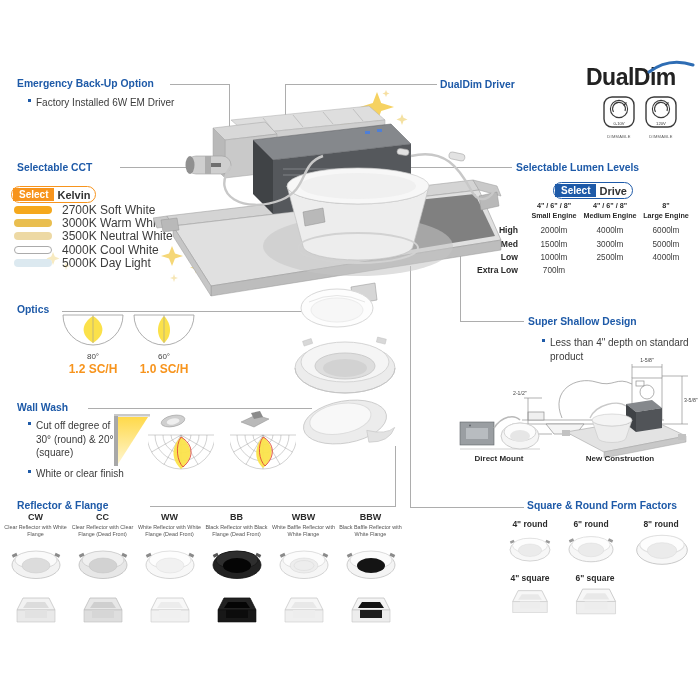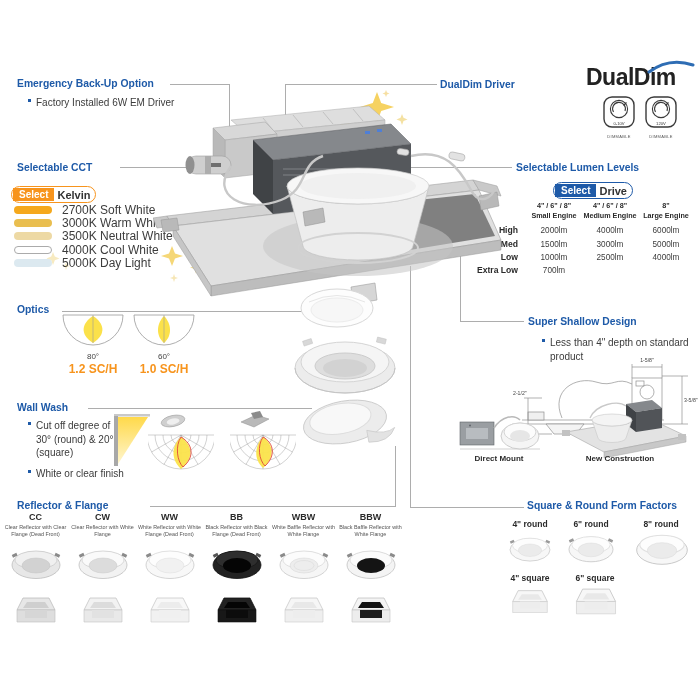--- a/index.html
+++ b/index.html
@@ -354,52 +354,52 @@
       <path d="M33,4 L33,38 M33,4 L16,33.4 M33,4 L50,33.4 M33,4 L3.6,21 M33,4 L62.4,21"></path>
     </g>
     <path d="M33,6 C43,13 46,25 33,37 C23,28 25,14 33,6" fill="#fbe34b" opacity=".95"></path>
     <path d="M33,6 C44,12 46,25 35,35 C29,29 27,15 33,6" stroke="#e0483b" stroke-width=".9" fill="none"></path>
   </svg>
 
   <div class="title" style="left:17px;top:499px">Reflector &amp; Flange</div>
   <div class="abs" style="left:2px;top:512px;display:flex">
 
     <div class="ref-col">
+      <div class="ref-code">CW</div>
+      <div class="ref-desc">Clear Reflector with White Flange</div>
+      <svg width="52" height="36" style="margin-top:6px">
+        <ellipse cx="26" cy="19" rx="24" ry="13.5" fill="#f2f2f2" stroke="#c0c0c0" stroke-width=".8"></ellipse>
+        <ellipse cx="26" cy="14" rx="21" ry="9" fill="#fafafa" stroke="#d8d8d8"></ellipse>
+        <ellipse cx="26" cy="19.5" rx="14" ry="7.5" fill="#dcdcdc" stroke="#c8c8c8" stroke-width=".5"></ellipse>
+        <rect x="2" y="8" width="5" height="3" fill="#8b8b8b" transform="rotate(-25 4 9)"></rect>
+        <rect x="45" y="8" width="5" height="3" fill="#8b8b8b" transform="rotate(25 48 9)"></rect>
+      </svg>
+      <svg width="46" height="34" style="margin-top:8px">
+        <polygon points="10,4 36,4 42,16 4,16" fill="#f2f2f2" stroke="#c4c4c4" stroke-width=".8"></polygon>
+        <polygon points="4,16 42,16 42,28 4,28" fill="#e9e9e9" stroke="#c4c4c4" stroke-width=".6"></polygon>
+        <polygon points="14,8 32,8 36,14 10,14" fill="#dcdcdc"></polygon>
+        <rect x="12" y="16" width="22" height="8" fill="#e2e2e2"></rect>
+      </svg>
+    </div>
+
+    <div class="ref-col">
       <div class="ref-code">CC</div>
       <div class="ref-desc">Clear Reflector with Clear Flange (Dead Front)</div>
       <svg width="52" height="36" style="margin-top:6px">
         <ellipse cx="26" cy="19" rx="24" ry="13.5" fill="#e7e7e7" stroke="#bcbcbc" stroke-width=".8"></ellipse>
         <ellipse cx="26" cy="14" rx="21" ry="9" fill="#f0f0f0" stroke="#d2d2d2"></ellipse>
         <ellipse cx="26" cy="19.5" rx="14" ry="7.5" fill="#d2d2d2" stroke="#c2c2c2" stroke-width=".5"></ellipse>
         <rect x="2" y="8" width="5" height="3" fill="#8b8b8b" transform="rotate(-25 4 9)"></rect>
         <rect x="45" y="8" width="5" height="3" fill="#8b8b8b" transform="rotate(25 48 9)"></rect>
       </svg>
       <svg width="46" height="34" style="margin-top:8px">
         <polygon points="10,4 36,4 42,16 4,16" fill="#e7e7e7" stroke="#bcbcbc" stroke-width=".8"></polygon>
         <polygon points="4,16 42,16 42,28 4,28" fill="#dedede" stroke="#bcbcbc" stroke-width=".6"></polygon>
         <polygon points="14,8 32,8 36,14 10,14" fill="#cfcfcf"></polygon>
         <rect x="12" y="16" width="22" height="8" fill="#d6d6d6"></rect>
-      </svg>
-    </div>
-
-    <div class="ref-col">
-      <div class="ref-code">CW</div>
-      <div class="ref-desc">Clear Reflector with White Flange</div>
-      <svg width="52" height="36" style="margin-top:6px">
-        <ellipse cx="26" cy="19" rx="24" ry="13.5" fill="#f2f2f2" stroke="#c0c0c0" stroke-width=".8"></ellipse>
-        <ellipse cx="26" cy="14" rx="21" ry="9" fill="#fafafa" stroke="#d8d8d8"></ellipse>
-        <ellipse cx="26" cy="19.5" rx="14" ry="7.5" fill="#dcdcdc" stroke="#c8c8c8" stroke-width=".5"></ellipse>
-        <rect x="2" y="8" width="5" height="3" fill="#8b8b8b" transform="rotate(-25 4 9)"></rect>
-        <rect x="45" y="8" width="5" height="3" fill="#8b8b8b" transform="rotate(25 48 9)"></rect>
-      </svg>
-      <svg width="46" height="34" style="margin-top:8px">
-        <polygon points="10,4 36,4 42,16 4,16" fill="#f2f2f2" stroke="#c4c4c4" stroke-width=".8"></polygon>
-        <polygon points="4,16 42,16 42,28 4,28" fill="#e9e9e9" stroke="#c4c4c4" stroke-width=".6"></polygon>
-        <polygon points="14,8 32,8 36,14 10,14" fill="#dcdcdc"></polygon>
-        <rect x="12" y="16" width="22" height="8" fill="#e2e2e2"></rect>
       </svg>
     </div>
 
     <div class="ref-col">
       <div class="ref-code">WW</div>
       <div class="ref-desc">White Reflector with White Flange (Dead Front)</div>
       <svg width="52" height="36" style="margin-top:6px">
         <ellipse cx="26" cy="19" rx="24" ry="13.5" fill="#f8f8f8" stroke="#c9c9c9" stroke-width=".8"></ellipse>
         <ellipse cx="26" cy="14" rx="21" ry="9" fill="#fdfdfd" stroke="#e2e2e2"></ellipse>
         <ellipse cx="26" cy="19.5" rx="14" ry="7.5" fill="#f1f1f1" stroke="#dddddd" stroke-width=".5"></ellipse>

